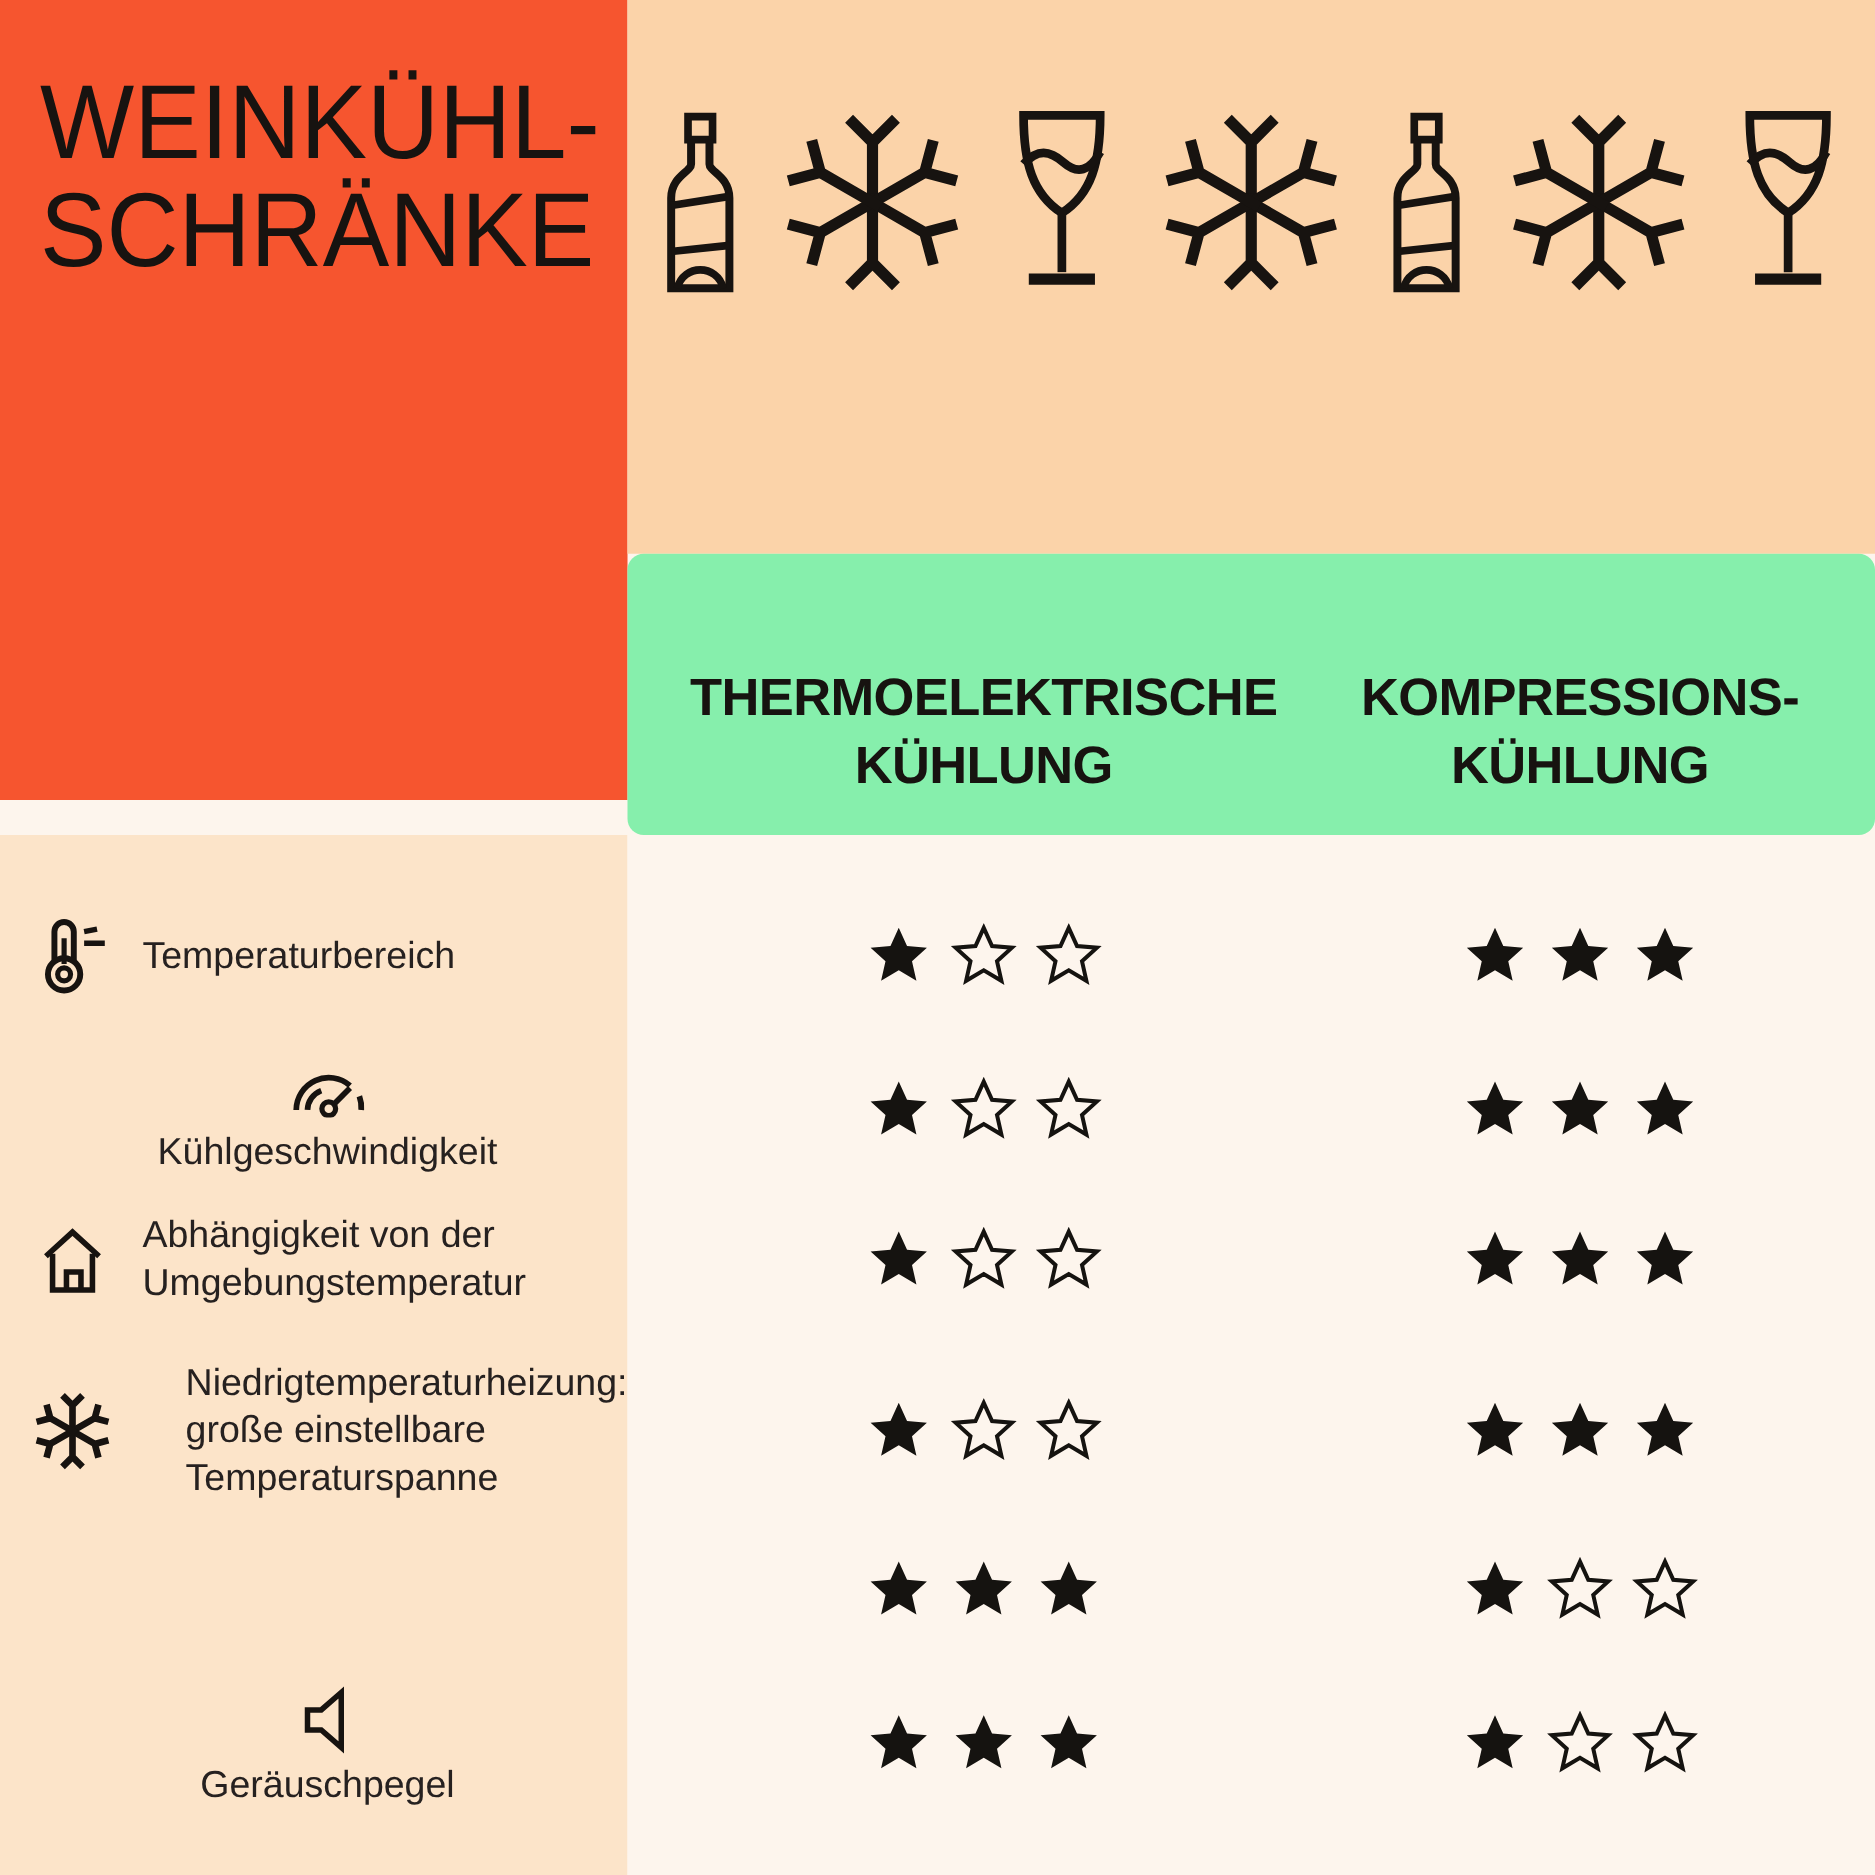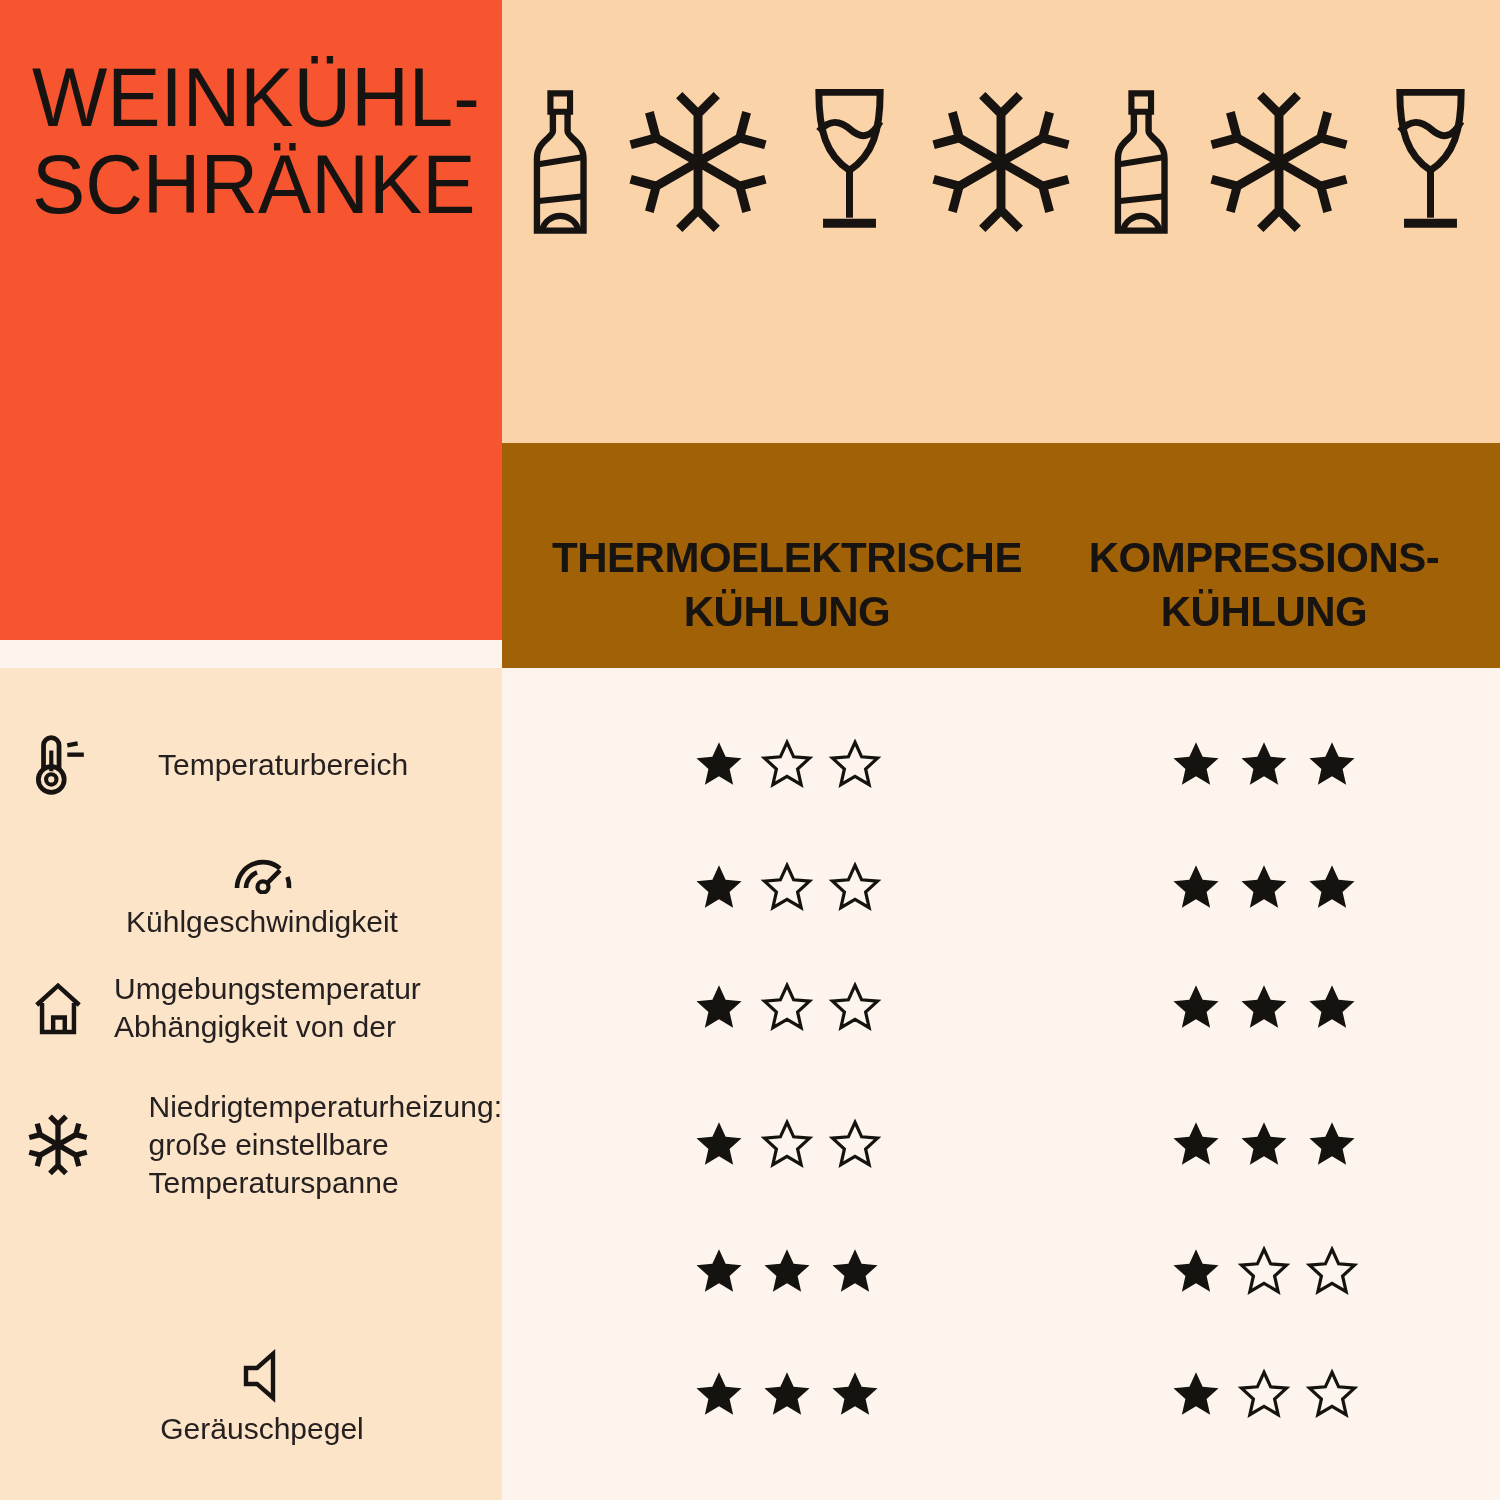--- a/index.html
+++ b/index.html
@@ -177,33 +177,33 @@
           <svg class="lineicon wine-glass" viewBox="0 0 70 112">
             <path d="M13 6 H57 C57 33 52 51 35 62 C18 51 13 33 13 6 Z" stroke-width="5"></path>
             <path d="M13 34 C21 25 28 26 36 33 C44 40 51 38 57 27" stroke-width="5"></path>
             <path d="M35 62 V96" stroke-width="5"></path>
             <path d="M16 100 H54" stroke-width="6.5"></path>
           </svg>
         </div>
       </div>
   </div>
 
-  <div class="header-band" style="background: #a16207;">
+  <div class="header-band" style="background: #86efac; border-radius: 13px;">
     <div class="col-header" style="left:285px">
       <div>THERMOELEKTRISCHE</div>
       <div>KÜHLUNG</div>
     </div>
     <div class="col-header" style="left:762px">
       <div>KOMPRESSIONS-</div>
       <div>KÜHLUNG</div>
     </div>
   </div>
 
   <div class="left-col" id="left-col" style="background: rgb(252, 228, 201);">
-      <div class="feature-row" style="top: 97px; gap: 44px;">
+      <div class="feature-row" style="top: 97px;">
         <div class="feature-icon">
           <svg class="lineicon thermometer" viewBox="0 0 60 62">
             <path d="M16 35 V12 a7.5 7.5 0 0 1 15 0 V35" stroke-width="4.6"></path>
             <path d="M23.5 17 V37" stroke-width="4"></path>
             <circle cx="23.5" cy="45" r="12.5" stroke-width="4.6"></circle>
             <circle cx="23.5" cy="45" r="5" stroke-width="4"></circle>
             <path d="M39 12 L49 10" stroke-width="4.2"></path>
             <path d="M39 21 L55 21" stroke-width="4.2"></path>
           </svg>
         </div>
@@ -227,22 +227,22 @@
       </div>
       <div class="feature-row" style="top: 340px;">
         <div class="feature-icon">
           <svg class="lineicon house" viewBox="0 0 60 60">
             <path d="M8 27 L30 7 L52 27" stroke-width="4.6"></path>
             <path d="M13.5 25 V55 H46.5 V25" stroke-width="4.6"></path>
             <path d="M25 55 V40 H37 V55" stroke-width="4.6"></path>
           </svg>
         </div>
         <div class="feature-label">
+          <div>Abhängigkeit von der</div>
           <div>Umgebungstemperatur</div>
-          <div>Abhängigkeit von der</div>
         </div>
       </div>
       <div class="feature-row" style="top: 477px; justify-content: space-between;">
         <div class="feature-icon">
           <svg class="lineicon snowflake" viewBox="-42 -42 84 84">
             <g transform="rotate(0)">
               <path d="M0 4 L0 -27 M0 -27 L-10.5 -37.5 M0 -27 L10.5 -37.5" stroke-width="5"></path>
             </g>
             <g transform="rotate(60)">
               <path d="M0 4 L0 -27 M0 -27 L-10.5 -37.5 M0 -27 L10.5 -37.5" stroke-width="5"></path>

